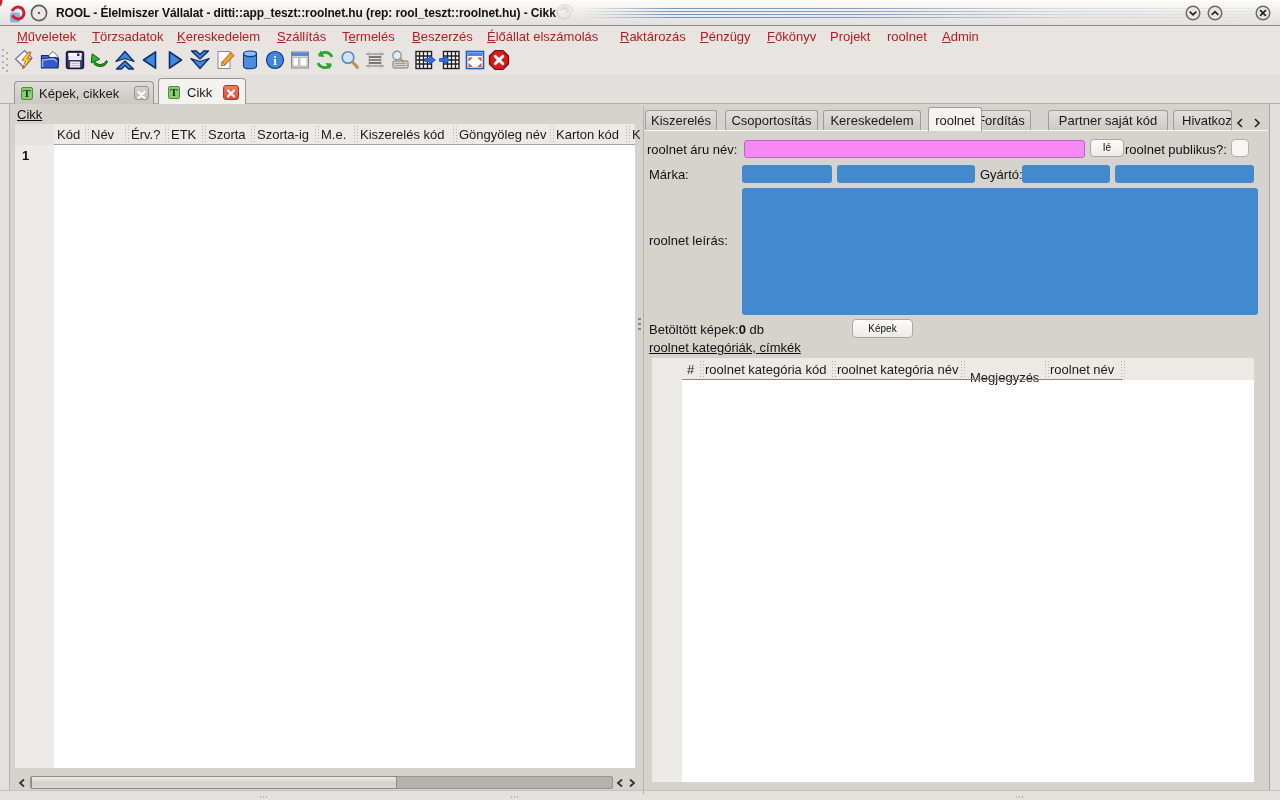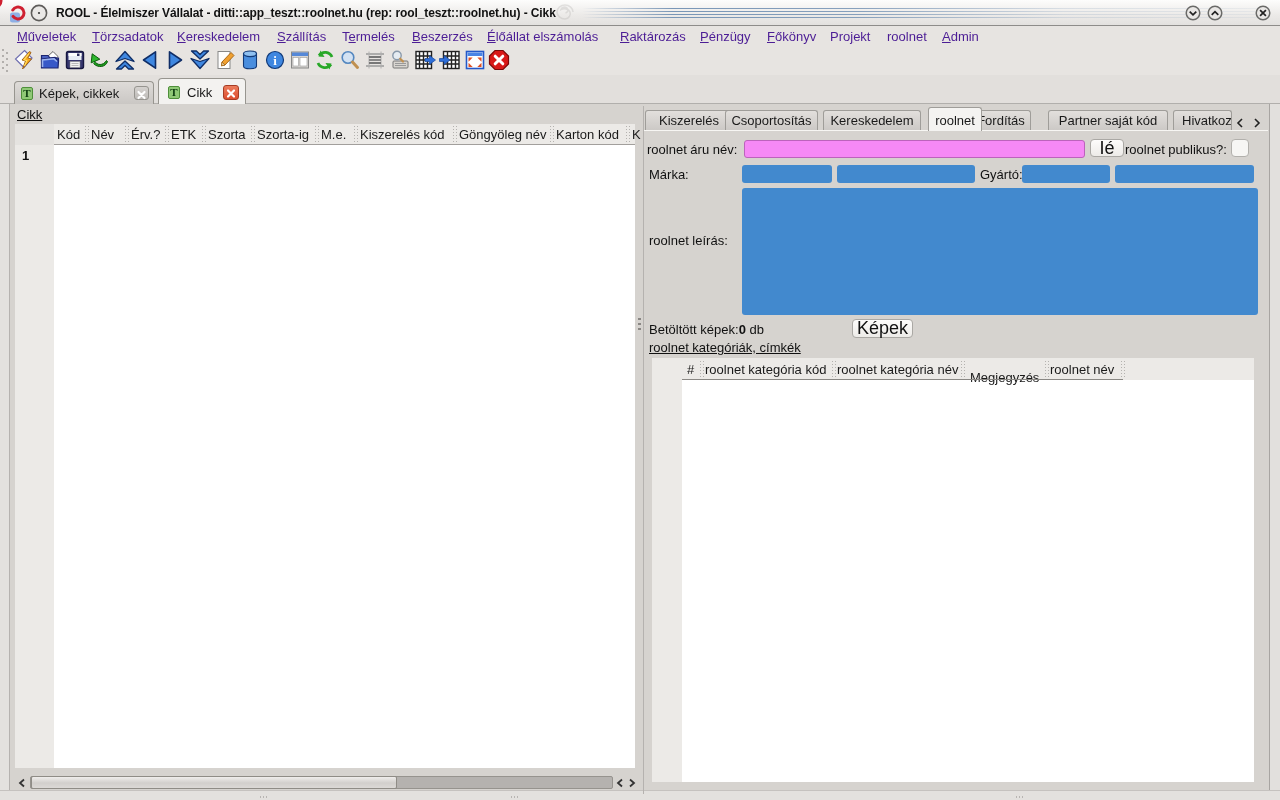--- a/index.html
+++ b/index.html
@@ -10,21 +10,21 @@
   #titlebar{left:0;top:0;width:1280px;height:25px;
     background:linear-gradient(#fdfdfc,#eceae8 60%,#e3e1df);
     border-bottom:1px solid #8e8c8a;}
   #title-text{left:56px;top:6px;font-size:12px;letter-spacing:-0.1px;font-weight:bold;color:#111;white-space:nowrap;}
   #stripes{left:582px;top:8px;width:688px;height:10px;
     background:repeating-linear-gradient(to bottom,#6c8cb0 0 1px,transparent 1px 3px);
     -webkit-mask-image:linear-gradient(to right,transparent 0,rgba(0,0,0,.9) 90px,rgba(0,0,0,.8) 40%,rgba(0,0,0,.2) 70%,rgba(0,0,0,.08) 100%);
     mask-image:linear-gradient(to right,transparent 0,rgba(0,0,0,.9) 90px,rgba(0,0,0,.8) 40%,rgba(0,0,0,.2) 70%,rgba(0,0,0,.08) 100%);}
   
   #menubar{left:0;top:26px;width:1280px;height:20px;background:#e7e4e1;}
-  .mi{position:absolute;top:3px;font-size:13px;color:#4c1d95;white-space:nowrap;}
+  .mi{position:absolute;top:3px;font-size:13px;color:#b91c1c;white-space:nowrap;}
   
   #toolbar{left:0;top:46px;width:1280px;height:29px;background:#e7e4e1;}
   .tbi{position:absolute;top:3px;width:22px;height:22px;}
   #tb-handle{left:2px;top:3px;width:7px;height:23px;
     background-image:repeating-linear-gradient(to bottom,#b2afac 0 2px,transparent 2px 6px),
       repeating-linear-gradient(to bottom,#b2afac 0 2px,transparent 2px 6px);
     background-size:2px 100%,2px 100%;background-position:0 0,4px 3px;background-repeat:no-repeat;}
   
   #tabbar{left:0;top:75px;width:1280px;height:29px;background:#e2dfdc;}
   #tabline{left:0;top:103px;width:1280px;height:1px;background:#b1afac;}
@@ -74,21 +74,21 @@
   .rtab{position:absolute;top:6px;height:20px;box-sizing:border-box;
     background:linear-gradient(#e2dfdc,#ccc9c6);border:1px solid #9f9d99;border-bottom:none;
     border-radius:3px 3px 0 0;font-size:13px;color:#1a1a1a;text-align:center;padding-top:2px;}
   #rpane-line{left:0;top:26px;width:624px;height:1px;background:#f7f6f3;}
   .flabel{position:absolute;font-size:13px;color:#111;white-space:nowrap;}
   .blueinput{position:absolute;background:#4289ce;border-radius:3px;}
   #pinkinput{left:100px;top:36px;width:341px;height:18px;background:#f689f6;
     border:1px solid #bc63bc;border-radius:3px;box-sizing:border-box;}
   .btn{position:absolute;background:linear-gradient(#fdfcfb,#edebe8);
     border:1px solid #aaa8a4;border-radius:4px;box-sizing:border-box;
-    font-size:18px;color:#111;text-align:center;}
+    font-size:10px;color:#111;text-align:center;}
   #cb-publikus{left:587px;top:35px;width:18px;height:18px;background:#f7f6f4;
     border:1px solid #b2b0ac;border-radius:4px;box-sizing:border-box;}
   
   #rtable{left:8px;top:254px;width:602px;height:424px;background:#fff;}
   #rtable-gutter{left:0;top:0;width:30px;height:424px;background:#eceae7;}
   #rtable-header{left:30px;top:0;width:572px;height:22px;background:#eceae7;}
   .rtab.active{background:#f4f3f1;top:3px;height:24px;z-index:3;padding-top:5px;}
   #redge{left:1269px;top:0;width:1px;height:696px;background:#a8a5a2;}
   #rstrip{left:1270px;top:0;width:10px;height:696px;background:#e2e0dd;}
   #lstrip{left:0;top:0;width:9px;height:696px;background:#e3e1de;border-right:1px solid #b5b2af;}
@@ -317,21 +317,21 @@
       </svg>
     <svg class="abs" style="left:600px;top:2px" width="10" height="10" viewBox="0 0 10 10">
         <path d="M7 1.5 L3 5 L7 8.5" fill="none" stroke="#333" stroke-width="1.8"></path>
       </svg>
     <svg class="abs" style="left:612px;top:2px" width="10" height="10" viewBox="0 0 10 10">
         <path d="M3 1.5 L7 5 L3 8.5" fill="none" stroke="#333" stroke-width="1.8"></path>
       </svg>
   </div>
   <div class="abs" id="rpanel">
     <div class="abs" id="rpane-line"></div>
-    <div class="rtab" style="left:1px;width:88px">Kiszerelés</div>
+    <div class="rtab" style="left:1px;width:72px">Kiszerelés</div>
     <div class="rtab" style="left:81px;width:93px">Csoportosítás</div>
     <div class="rtab" style="left:179px;width:98px">Kereskedelem</div>
     <div class="rtab" style="left:327px;width:60px">Fordítás</div>
     <div class="rtab" style="left:404px;width:120px">Partner saját kód</div>
     <div class="rtab" style="left:529px;width:59px;overflow:hidden;text-align:left;padding-left:8px">Hivatkozások</div>
     <div class="rtab active" style="left:284px;width:54px">roolnet</div>
     <svg class="abs" style="left:591px;top:13px" width="10" height="12" viewBox="0 0 10 12">
         <path d="M7 2 L3 6 L7 10" fill="none" stroke="#222" stroke-width="1.6"></path>
       </svg>
     <svg class="abs" style="left:608px;top:13px" width="10" height="12" viewBox="0 0 10 12">

